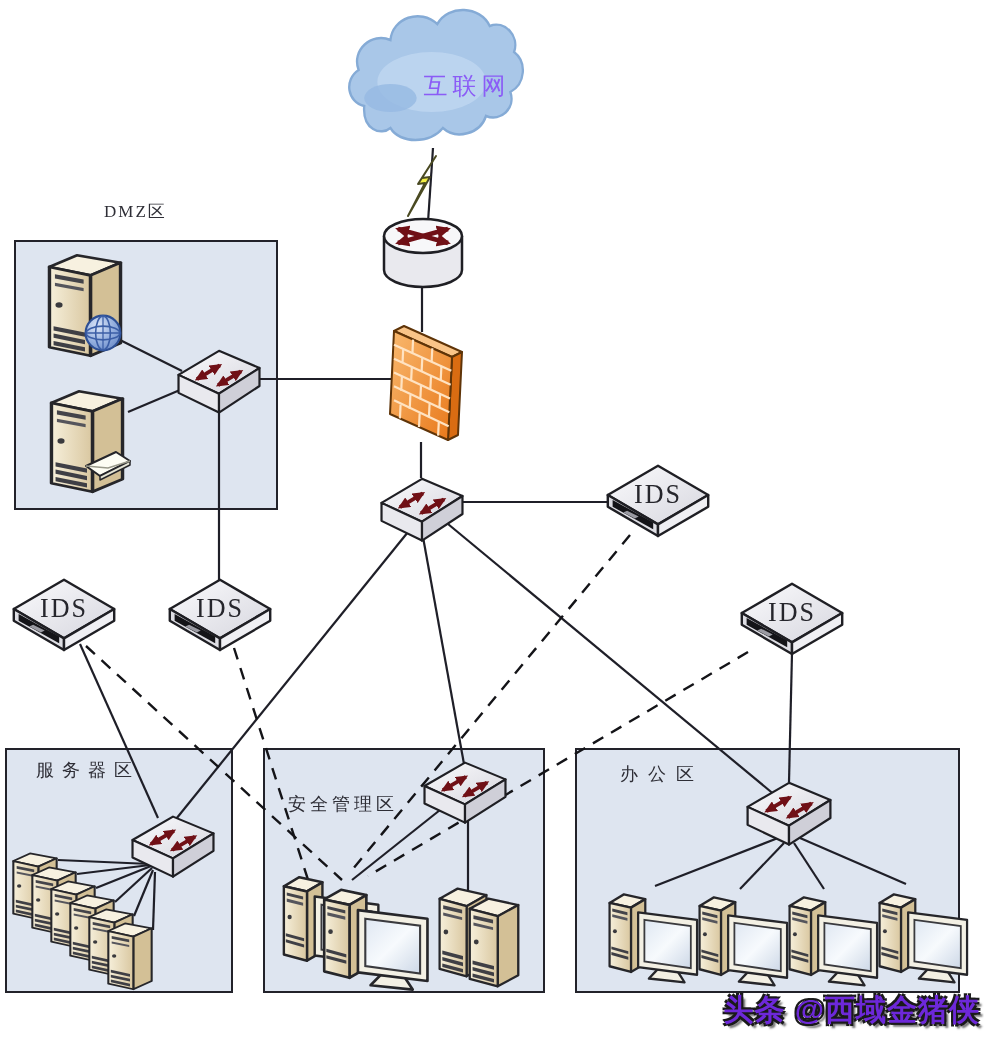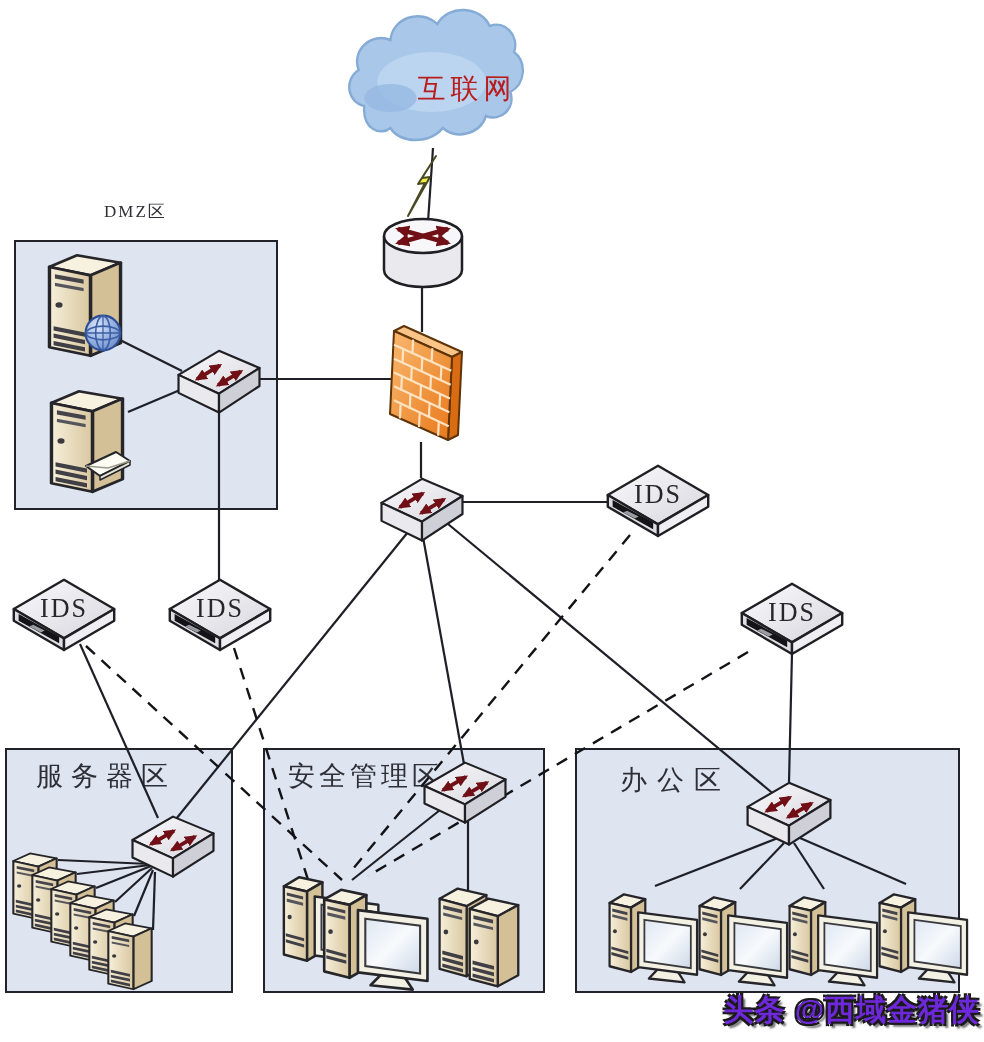--- a/index.html
+++ b/index.html
@@ -1,25 +1,25 @@
 <!DOCTYPE html>
 <html><head>
 <meta charset="utf-8">
 <style>
   html,body{margin:0;padding:0;background:#fdfdfe;}
   #stage{position:relative;width:984px;height:1042px;background:#ffffff;overflow:hidden;
          font-family:"Liberation Serif","DejaVu Serif",serif;}
   .abs{position:absolute;}
   .zone{position:absolute;background:#dee5f0;border:2px solid #22222a;box-sizing:border-box;}
-  .zone-title{position:absolute;color:#2e2e36;font-size:27px;letter-spacing:6px;white-space:nowrap;}
+  .zone-title{position:absolute;color:#2e2e36;font-size:18px;letter-spacing:6px;white-space:nowrap;}
   #wires{position:absolute;left:0;top:0;pointer-events:none;}
   #wires line.s{stroke:#1f1f28;stroke-width:2.2;}
   #wires line.d{stroke:#141418;stroke-width:2.4;stroke-dasharray:12 9;}
   .cloud-label{position:absolute;left:402px;top:70px;width:130px;text-align:center;
-               font-size:28px;letter-spacing:5px;color:#b91c1c;}
+               font-size:24px;letter-spacing:5px;color:#8b5cf6;}
   .watermark{position:absolute;right:4px;top:990px;font-family:"Liberation Sans","DejaVu Sans",sans-serif;
              font-weight:700;font-size:30px;letter-spacing:1px;color:#6d28d9;white-space:nowrap;
              text-shadow:-2px -2px 0 #1a1a1a,2px -2px 0 #1a1a1a,-2px 2px 0 #1a1a1a,2px 2px 0 #1a1a1a,4px 4px 2px rgba(0,0,0,.55);}
   svg{display:block;}
 </style>
 </head>
 <body>
 
 <div id="stage">
 
@@ -111,21 +111,21 @@
     </defs>
   </svg>
 
   <div class="zone" style="left:14px;top:240px;width:264px;height:270px;"></div>
   <div class="zone" style="left:5px;top:748px;width:228px;height:245px;"></div>
   <div class="zone" style="left:263px;top:748px;width:282px;height:245px;"></div>
   <div class="zone" style="left:575px;top:748px;width:385px;height:245px;"></div>
 
   <div class="zone-title" style="left:104px;top:200px;font-size:17px;letter-spacing:2px;">DMZ区</div>
   <div class="zone-title" style="left:36px;top:758px;letter-spacing:8px;">服务器区</div>
-  <div class="zone-title" style="left:288px;top:758px;letter-spacing:4px;text-align:right;">安全管理区</div>
+  <div class="zone-title" style="left:288px;top:792px;letter-spacing:4px;text-align:right;">安全管理区</div>
   <div class="zone-title" style="left:620px;top:762px;letter-spacing:10px;">办公区</div>
 
   <svg id="wires" width="984" height="1042" viewBox="0 0 984 1042">
     <line class="s" x1="433" y1="148" x2="427" y2="237"></line>
     <line class="s" x1="422" y1="288" x2="422" y2="332"></line>
     <line class="s" x1="421" y1="442" x2="421" y2="478"></line>
     <line class="s" x1="256" y1="379" x2="417" y2="379"></line>
     <line class="s" x1="458" y1="502" x2="612" y2="502"></line>
     <line class="s" x1="408" y1="532" x2="172" y2="824"></line>
     <line class="s" x1="423" y1="537" x2="464" y2="764"></line>

